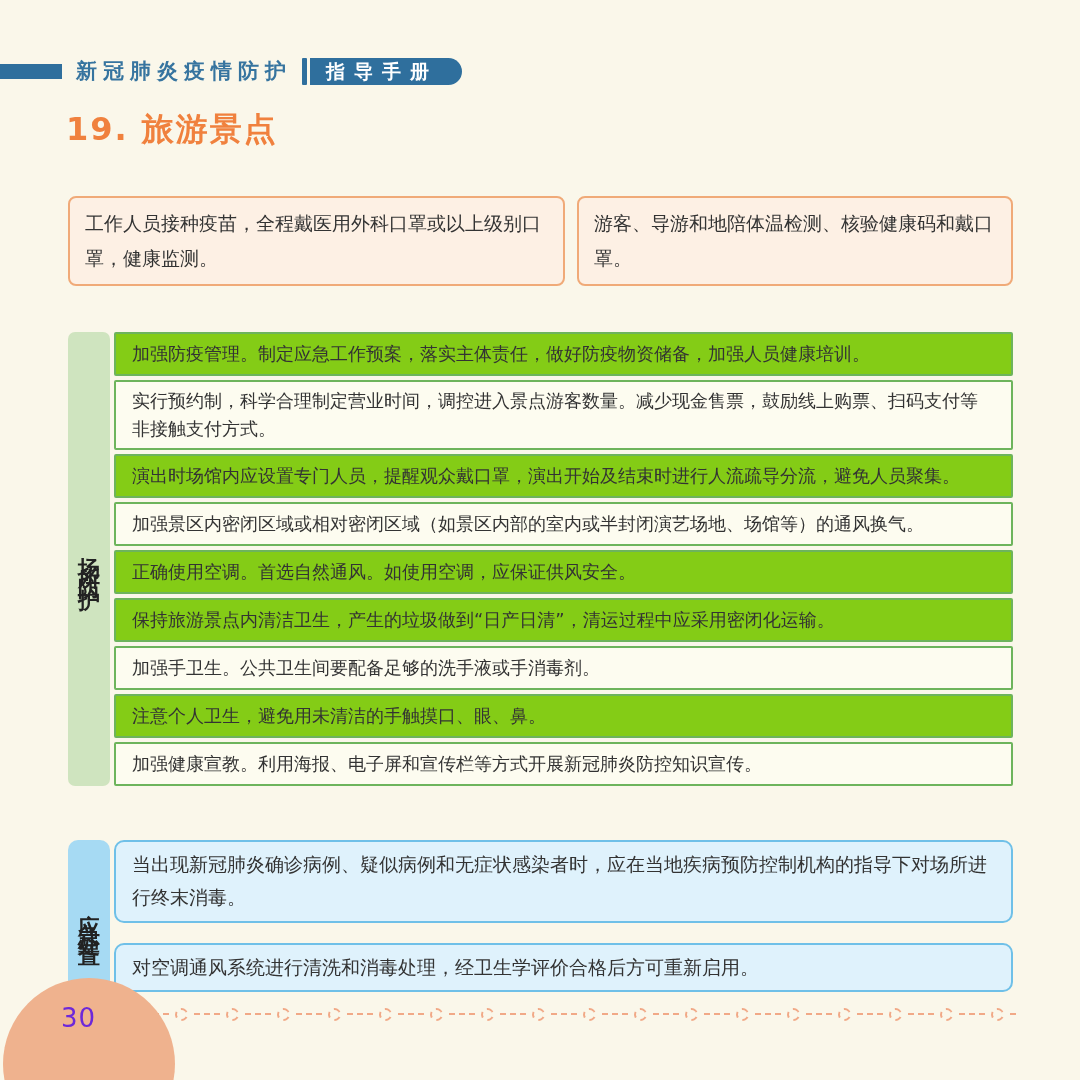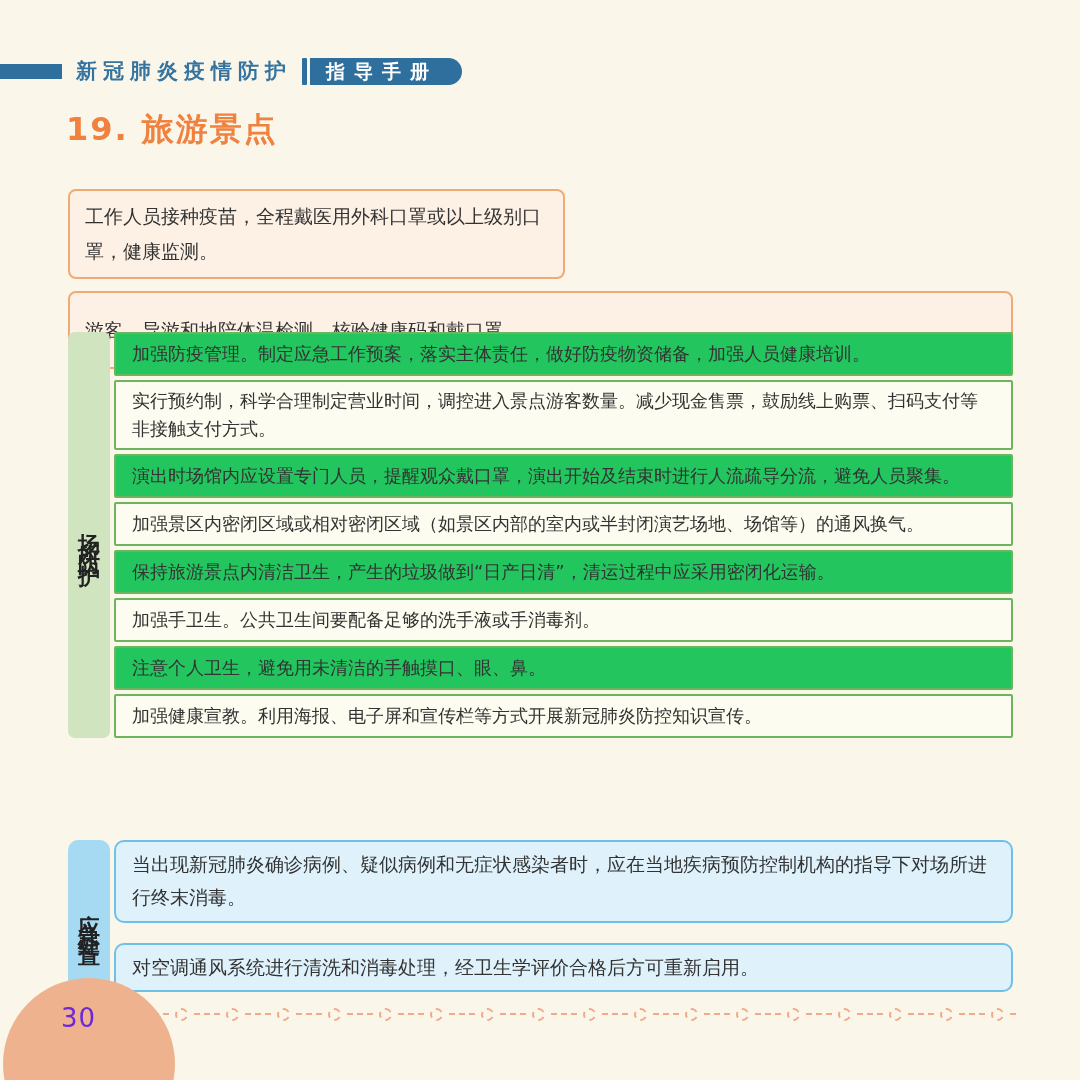--- a/index.html
+++ b/index.html
@@ -18,36 +18,36 @@
   .badge-pill { height:27px; line-height:27px; background:#2f6f9d; color:#ffffff; font-size:19px; font-weight:bold;
     letter-spacing:9px; padding:0 24px 0 16px; border-radius:3px 999px 999px 3px; white-space:nowrap;text-align:center; }
 
   
   .page-title { position:absolute; left:66px; top:108px; font-size:32px; font-weight:bold; color:#f0813e; letter-spacing:2px; }
 
   
   .personnel { position:absolute; left:68px; top:188px; width:945px; }
   .p-heading { height:45px; background:#f5cfad; border:2px solid #e69a62; border-radius:8px;
     display:flex; align-items:center; padding-left:20px; font-size:22px; font-weight:bold; color:#222; }
-  .p-boxes { margin-top:1px; display:flex; gap:12px;flex-direction:column; }
+  .p-boxes { margin-top:8px; display:flex; gap:12px; }
   .p-box { border:2px solid #f0aa78; background:#fdf0e4; border-radius:8px; min-height:78px;
     padding:8px 15px; font-size:19px; line-height:1.85; display:flex; align-items:center; }
   .p-box.first { width:497px; flex:none; }
   .p-box.second { flex:1; }
 
   
   .venue { position:absolute; left:68px; top:332px; width:945px; display:flex; gap:4px; }
   .v-sidebar { width:42px; flex:none; background:#cfe4bf; border-radius:7px;
     display:flex; align-items:center; justify-content:center; }
   .v-label, .e-label { writing-mode:vertical-lr; text-orientation:upright;
     font-size:22px; font-weight:bold; color:#222; letter-spacing:10px; }
   .v-rows { flex:1; display:flex; flex-direction:column; gap:4px; }
   .v-rows > div { border:2px solid #6db45c; border-radius:2px; min-height:44px;
     padding:5px 16px; font-size:18px; line-height:1.55; display:flex; align-items:center; }
-  .v-rows > div.green { background:#22c55e; }
+  .v-rows > div.green { background:#84cc16; }
   .v-rows > div.ivory { background:#fdfcf0; }
 
   
   .emergency { position:absolute; left:68px; top:840px; width:945px; display:flex; gap:4px; }
   .e-sidebar { width:42px; flex:none; background:#a6daf3; border-radius:10px;
     display:flex; align-items:center; justify-content:center; }
   .e-rows { flex:1; display:flex; flex-direction:column; gap:20px; }
   .e-rows > div { border:2px solid #6fc0e8; background:#dff2fc; border-radius:10px;
     min-height:42px; padding:6px 16px; font-size:19px; line-height:1.75; display:flex; align-items:center; }
 
@@ -94,20 +94,23 @@
           <span>加强防疫管理。制定应急工作预案，落实主体责任，做好防疫物资储备，加强人员健康培训。</span>
         </div>
         <div class="ivory">
           <span>实行预约制，科学合理制定营业时间，调控进入景点游客数量。减少现金售票，鼓励线上购票、扫码支付等非接触支付方式。</span>
         </div>
         <div class="green">
           <span>演出时场馆内应设置专门人员，提醒观众戴口罩，演出开始及结束时进行人流疏导分流，避免人员聚集。</span>
         </div>
         <div class="ivory">
           <span>加强景区内密闭区域或相对密闭区域（如景区内部的室内或半封闭演艺场地、场馆等）的通风换气。</span>
+        </div>
+        <div class="green">
+          <span>正确使用空调。首选自然通风。如使用空调，应保证供风安全。</span>
         </div>
         <div class="green">
           <span>保持旅游景点内清洁卫生，产生的垃圾做到“日产日清”，清运过程中应采用密闭化运输。</span>
         </div>
         <div class="ivory">
           <span>加强手卫生。公共卫生间要配备足够的洗手液或手消毒剂。</span>
         </div>
         <div class="green">
           <span>注意个人卫生，避免用未清洁的手触摸口、眼、鼻。</span>
         </div>

